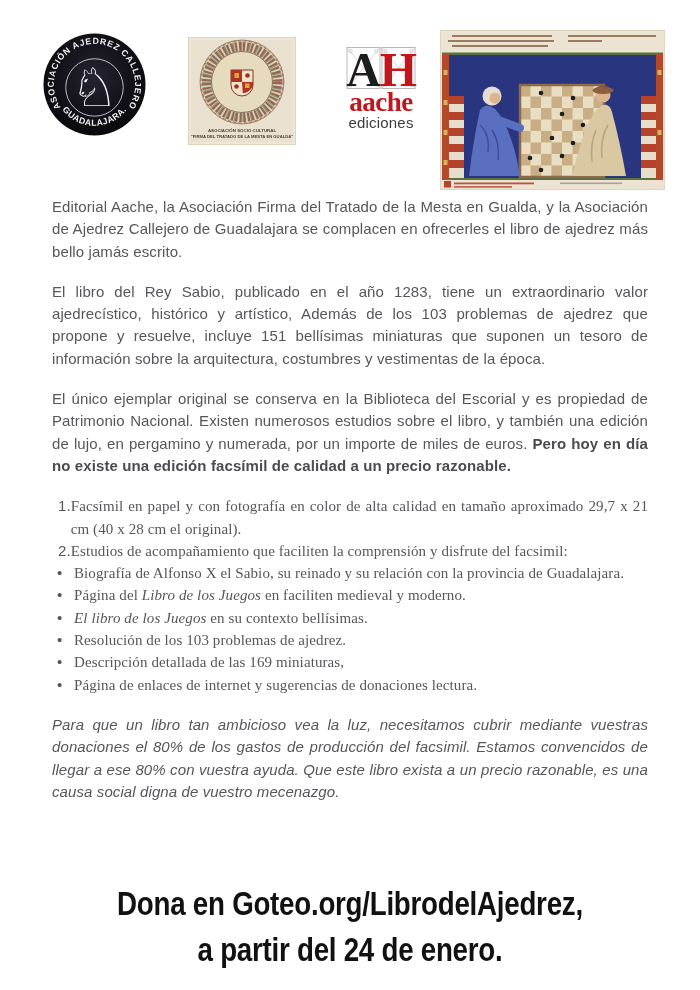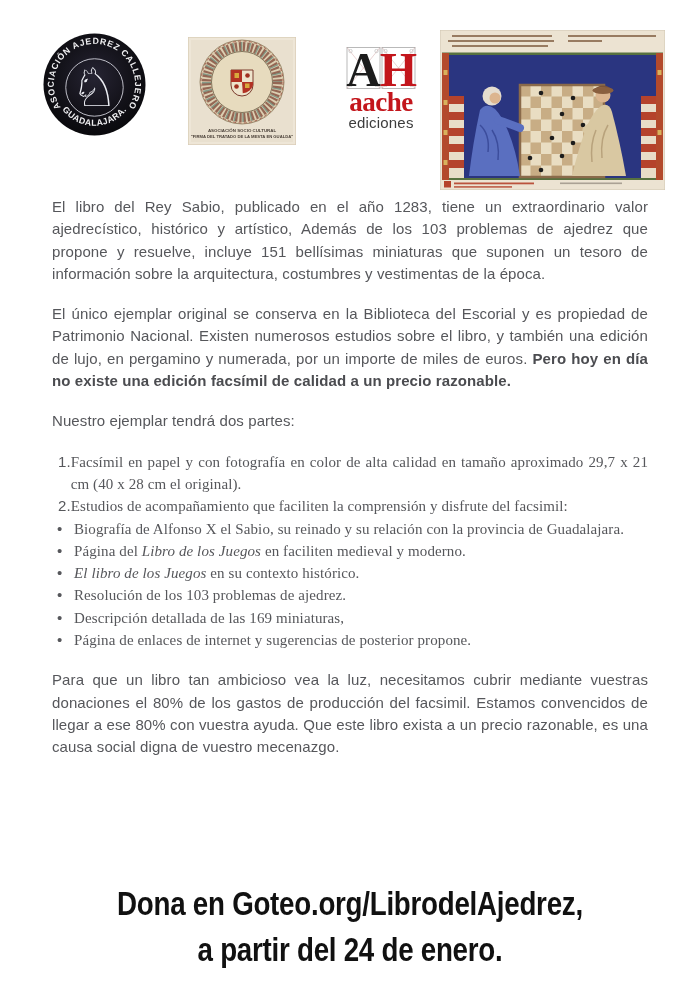--- a/index.html
+++ b/index.html
@@ -5,21 +5,21 @@
   html,body{margin:0;padding:0;background:#fff;}
   .page{position:relative;width:700px;height:990px;background:#ffffff;overflow:hidden;
         font-family:"Liberation Sans",sans-serif;}
   
   .logo-abs{position:absolute;}
   .aache-wrap{position:absolute;left:346px;top:45px;width:72px;height:88px;}
   
   .content{position:absolute;left:52px;right:52px;top:196px;color:#56575b;
            font-size:15px;line-height:22.3px;text-align:justify;letter-spacing:.1px;}
   .content p{margin:0 0 18px 0;}
-  .content .tight{margin-bottom:12px;}
+  .content .tight{margin-bottom:12px;font-style:italic;}
   strong{font-weight:bold;color:#4b4c50;}
   .list-intro{margin:0;}
   .lrow{display:flex;}
   .olrow{margin-left:6px;}
   .num{flex:0 0 12px;white-space:nowrap;}
   .ltxt{flex:1;text-align:justify;font-family:Liberation Serif, serif;}
   .blrow{margin-left:5px;}
   .dot{flex:0 0 17px;}
   .blist{margin-bottom:18px;}
   .em{font-style:italic;}
@@ -188,24 +188,24 @@
 
     <g>
       <rect x="4" y="151" width="7" height="6.5" fill="#b5432c"></rect>
       <rect x="14" y="152.5" width="80" height="1.8" fill="#b5432c" opacity=".9"></rect>
       <rect x="14" y="156" width="58" height="1.8" fill="#b5432c" opacity=".75"></rect>
       <rect x="120" y="152.5" width="62" height="1.6" fill="#9a9084" opacity=".8"></rect>
     </g>
   </svg>
 
   <div class="content">
+    <p>Editorial Aache, la Asociación Firma del Tratado de la Mesta en Gualda, y la Asociación de Ajedrez Callejero de Guadalajara se complacen en ofrecerles el libro de ajedrez más bello jamás escrito.</p>
     <p>El libro del Rey Sabio, publicado en el año 1283, tiene un extraordinario valor ajedrecístico, histórico y artístico, Además de los 103 problemas de ajedrez que propone y resuelve, incluye 151 bellísimas miniaturas que suponen un tesoro de información sobre la arquitectura, costumbres y vestimentas de la época.</p>
     <p><span>El único ejemplar original se conserva en la Biblioteca del Escorial y es propiedad de Patrimonio Nacional. Existen numerosos estudios sobre el libro, y también una edición de lujo, en pergamino y numerada, por un importe de miles de euros. </span><strong>Pero hoy en día no existe una edición facsímil de calidad a un precio razonable.</strong></p>
 
-    <p class="list-intro">Nuestro ejemplar tendrá dos partes:</p>
 
     <div>
       <div class="lrow olrow">
         <span class="num">1.</span>
         <span class="ltxt">Facsímil en papel y con fotografía en color de alta calidad en tamaño aproximado 29,7 x 21 cm (40 x 28 cm el original).</span>
       </div>
       <div class="lrow olrow">
         <span class="num">2.</span>
         <span class="ltxt">Estudios de acompañamiento que faciliten la comprensión y disfrute del facsimil:</span>
       </div>
@@ -215,33 +215,33 @@
       <div class="lrow blrow">
         <span class="dot">•</span>
         <span class="ltxt"><span>Biografía de Alfonso X el Sabio, su reinado y su relación con la provincia de Guadalajara.</span><span class="em"></span><span></span></span>
       </div>
       <div class="lrow blrow">
         <span class="dot">•</span>
         <span class="ltxt"><span>Página del </span><span class="em">Libro de los Juegos</span><span> en faciliten medieval y moderno.</span></span>
       </div>
       <div class="lrow blrow">
         <span class="dot">•</span>
-        <span class="ltxt"><span></span><span class="em">El libro de los Juegos</span><span> en su contexto histórico.</span></span>
+        <span class="ltxt"><span></span><span class="em">El libro de los Juegos</span><span> en su contexto bellísimas.</span></span>
       </div>
       <div class="lrow blrow">
         <span class="dot">•</span>
         <span class="ltxt"><span>Resolución de los 103 problemas de ajedrez.</span><span class="em"></span><span></span></span>
       </div>
       <div class="lrow blrow">
         <span class="dot">•</span>
         <span class="ltxt"><span>Descripción detallada de las 169 miniaturas,</span><span class="em"></span><span></span></span>
       </div>
       <div class="lrow blrow">
         <span class="dot">•</span>
-        <span class="ltxt"><span>Página de enlaces de internet y sugerencias de posterior propone.</span><span class="em"></span><span></span></span>
+        <span class="ltxt"><span>Página de enlaces de internet y sugerencias de donaciones lectura.</span><span class="em"></span><span></span></span>
       </div>
     </div>
 
     <p class="tight">Para que un libro tan ambicioso vea la luz, necesitamos cubrir mediante vuestras donaciones el 80% de los gastos de producción del facsimil. Estamos convencidos de llegar a ese 80% con vuestra ayuda. Que este libro exista a un precio razonable, es una causa social digna de vuestro mecenazgo.</p>
   </div>
 
   <div class="cta">
     <div class="line">Dona en Goteo.org/LibrodelAjedrez,</div>
     <div class="line">a partir del 24 de enero.</div>
   </div>

